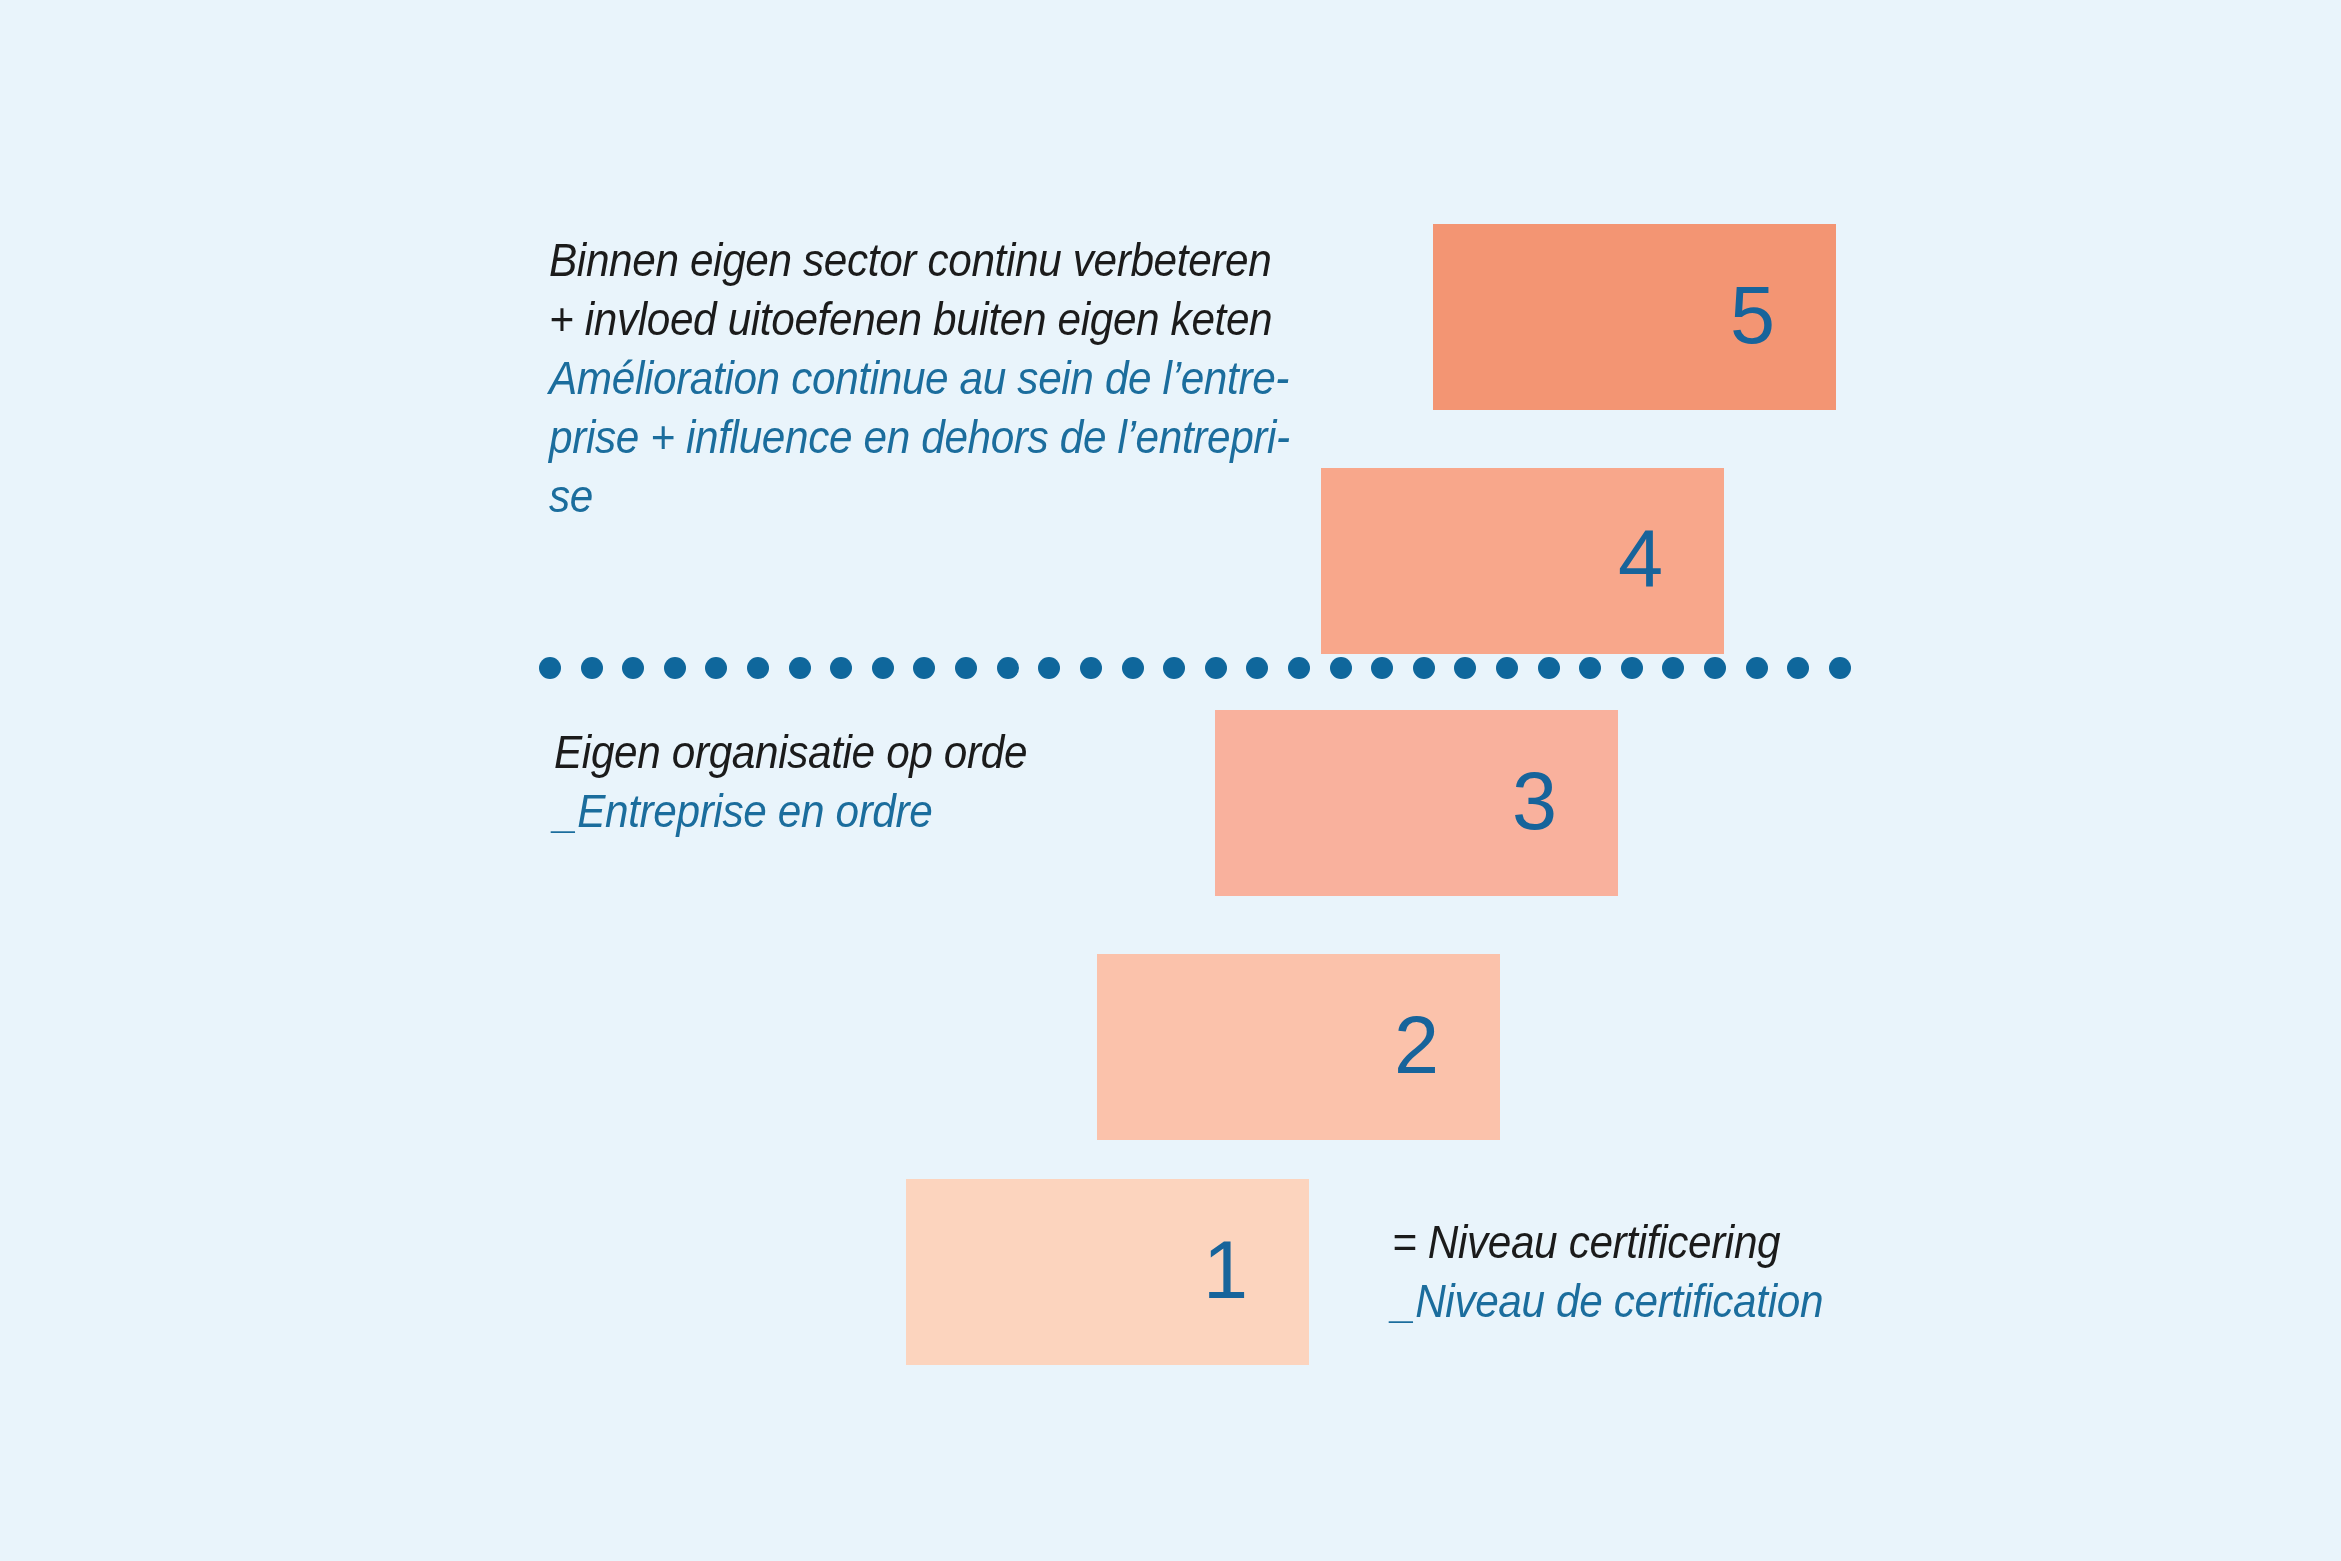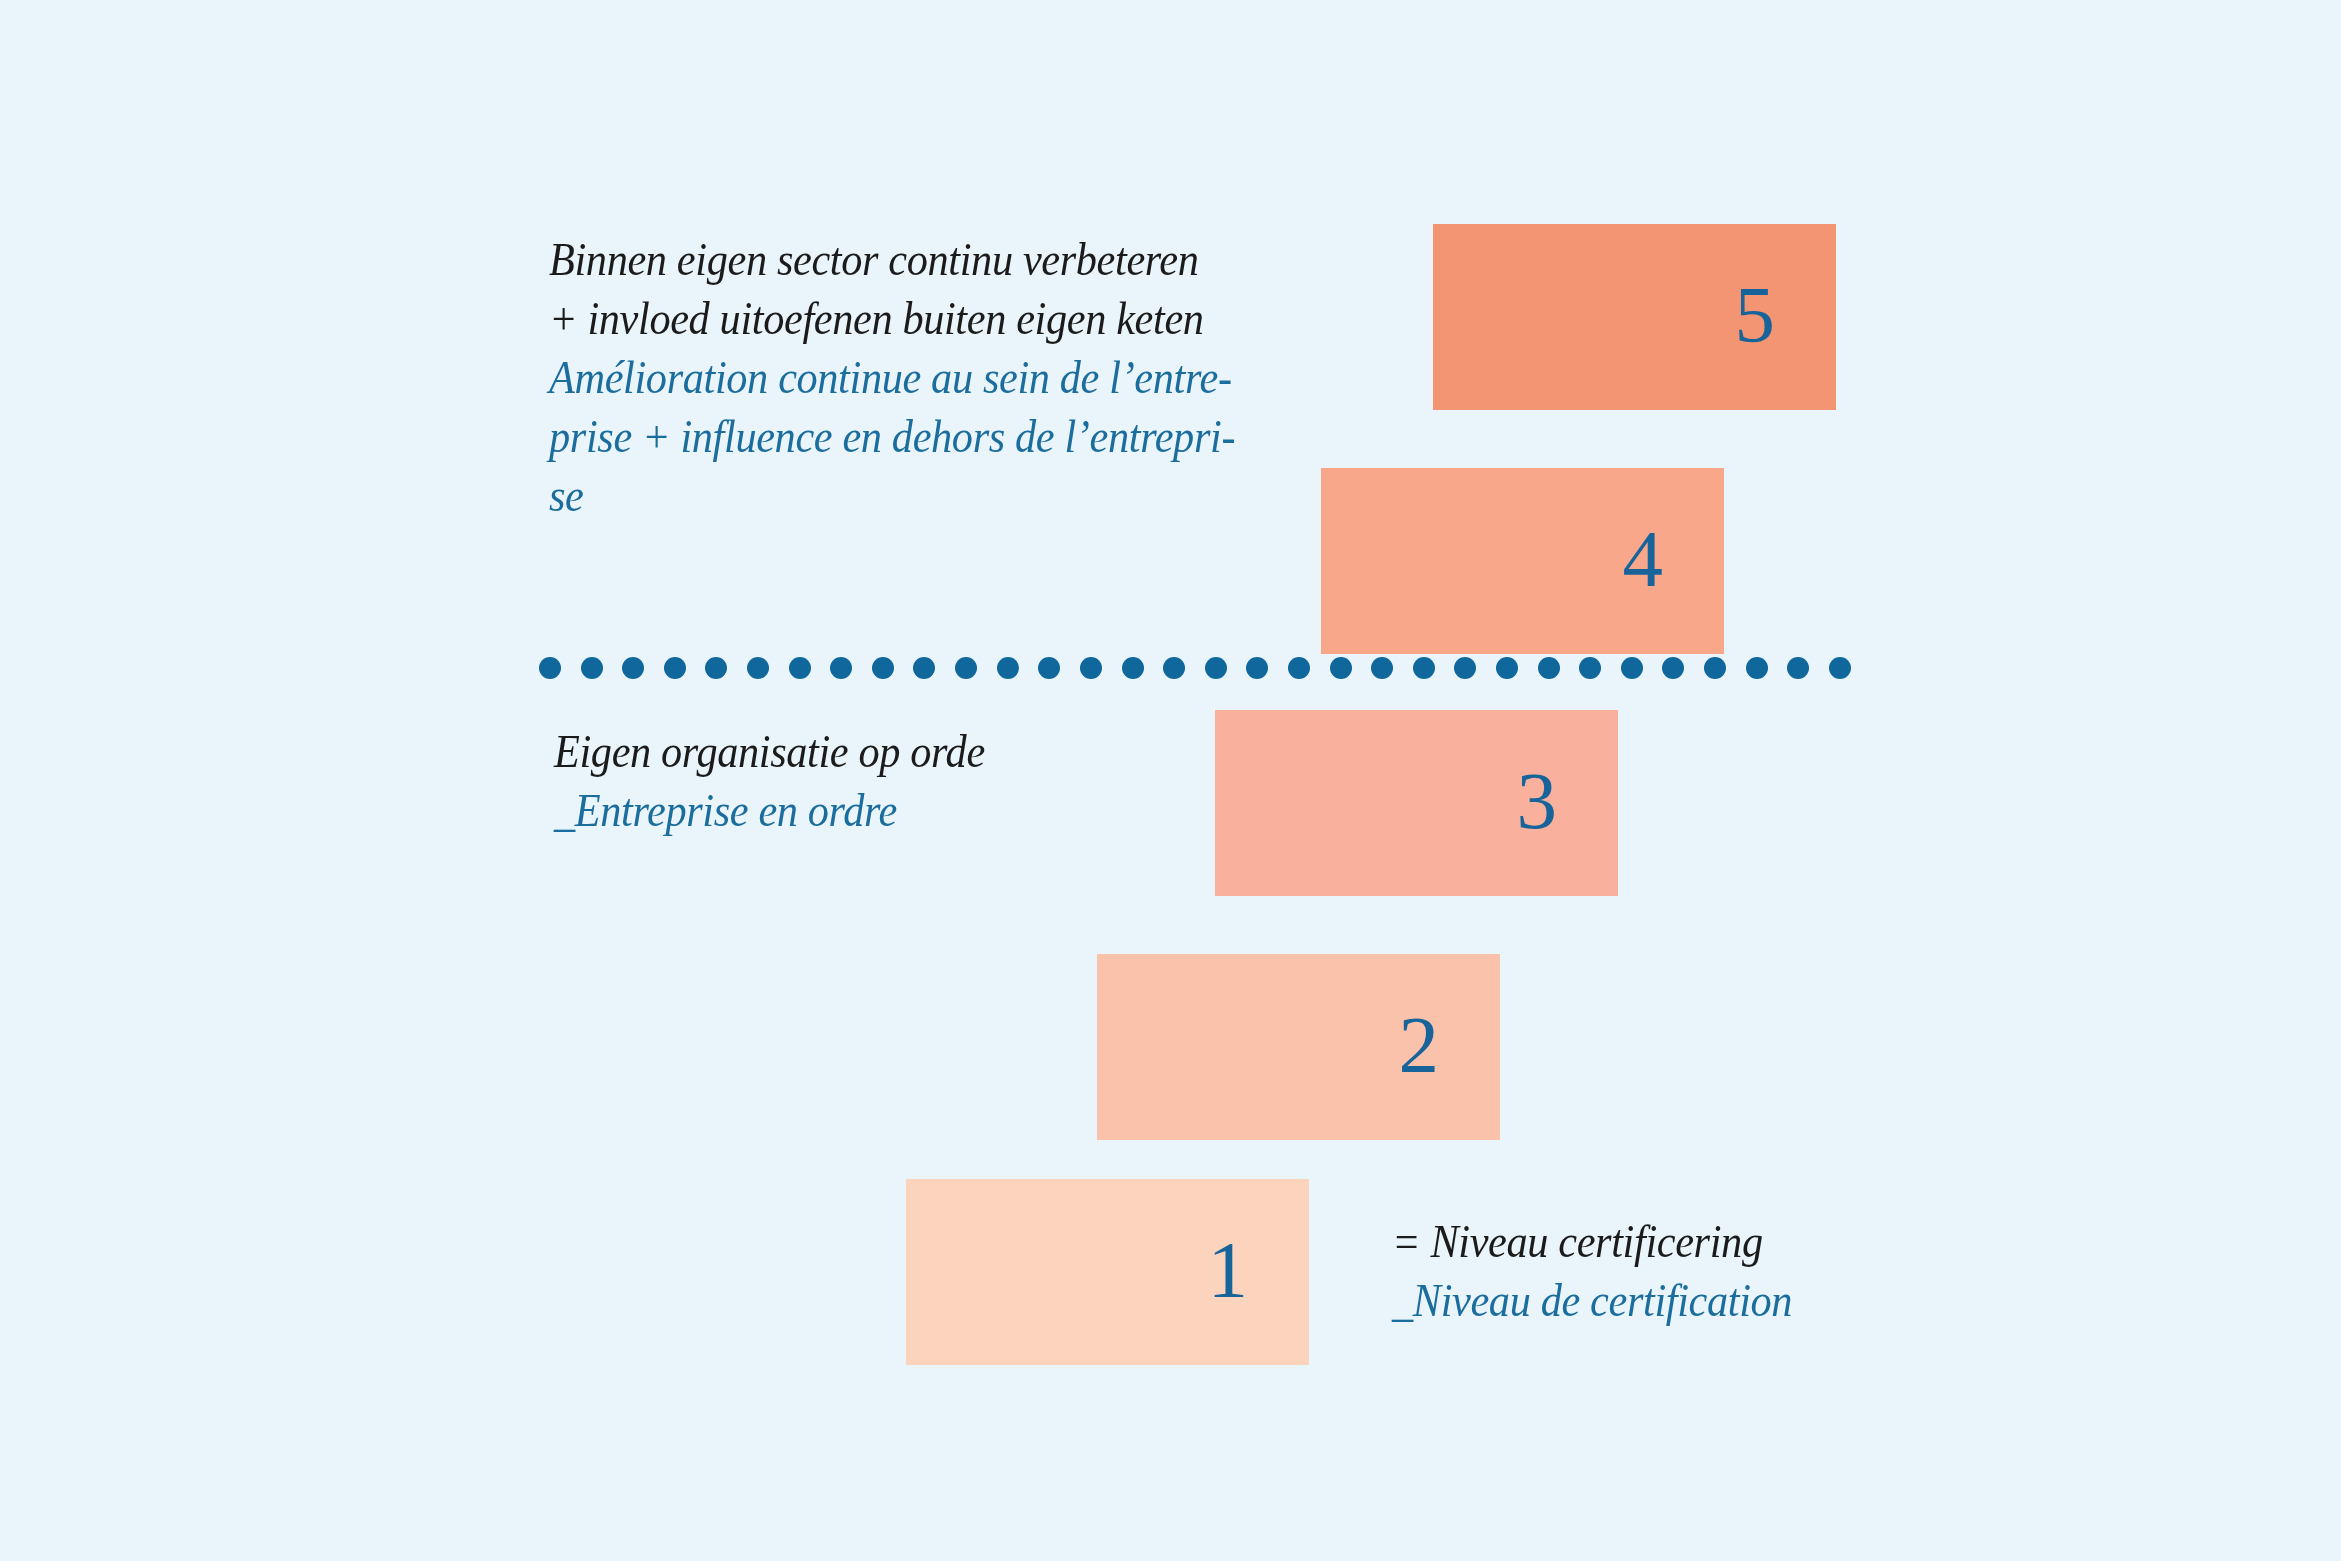--- a/index.html
+++ b/index.html
@@ -2,21 +2,21 @@
 <html style="font-size:12.5px"><head>
 <meta charset="utf-8">
 <style>
   html, body { margin: 0; padding: 0; }
   body {
     width: 2342px; height: 1561px;
     position: relative;
     overflow: hidden;
     font-family: "Liberation Sans", sans-serif;
   }
-  .stage { position: absolute; inset: 0; font-family: Liberation Serif, serif; }
+  .stage { position: absolute; inset: 0; }
 
   
   .bar { position: absolute; width: 403px; height: 186px; }
   .bar-5 { left: 1433px; top: 224px; }
   .bar-4 { left: 1321px; top: 468px; }
   .bar-3 { left: 1215px; top: 710px; }
   .bar-2 { left: 1097px; top: 954px; }
   .bar-1 { left: 906px; top: 1179px; }
   .bar .num {
     position: absolute;

